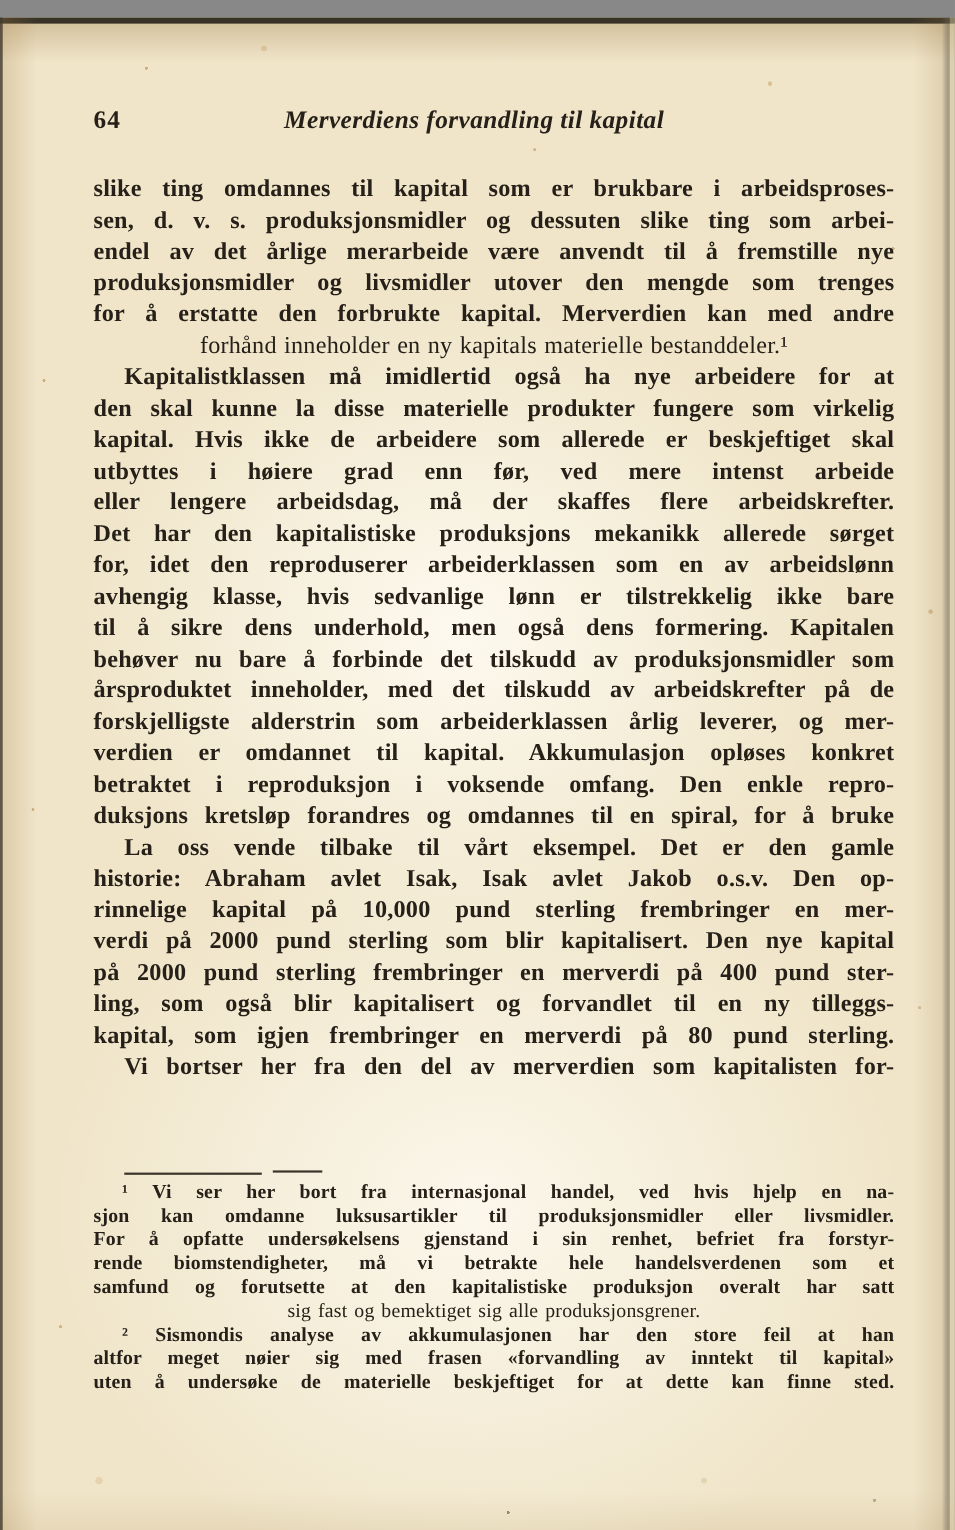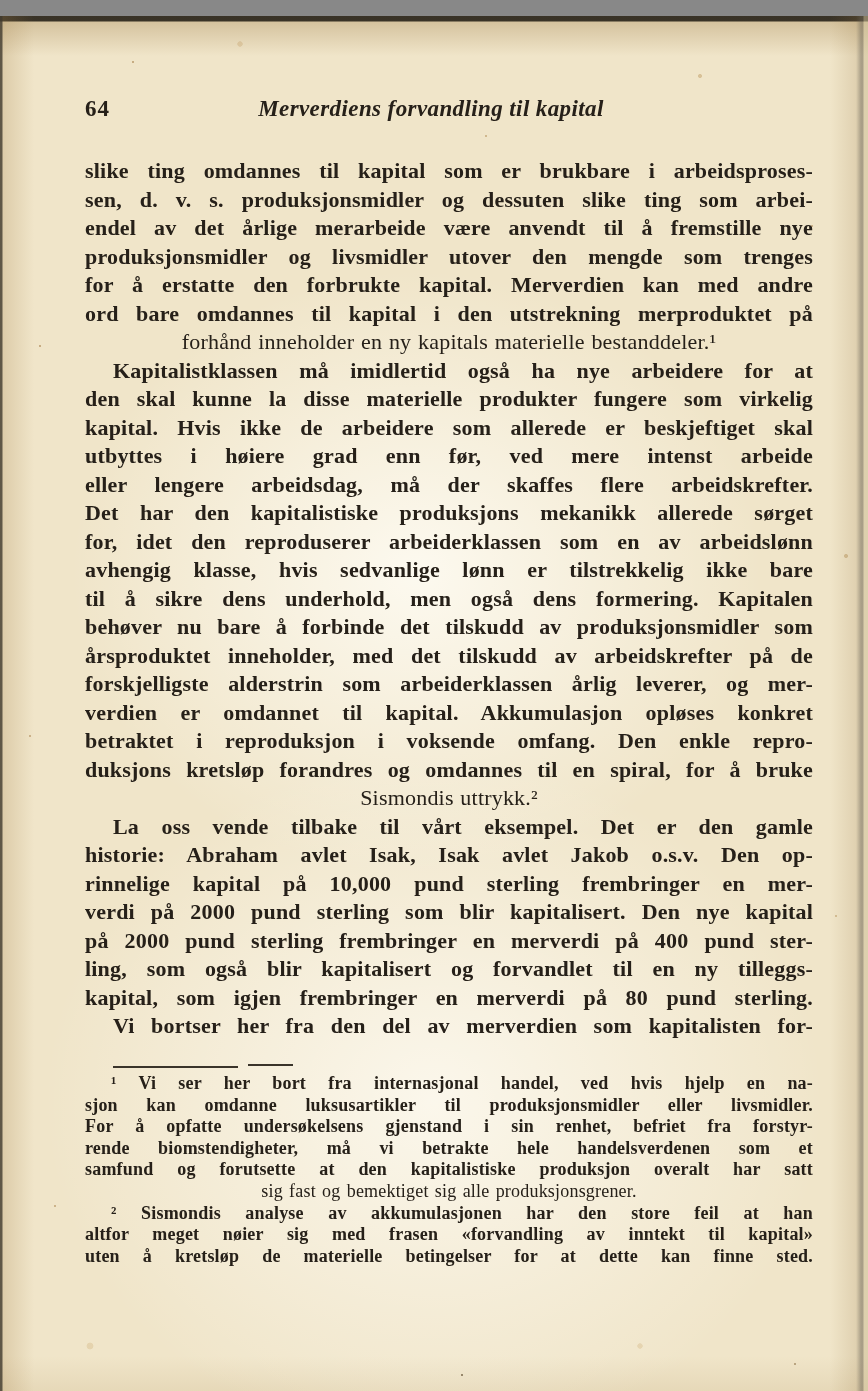--- a/index.html
+++ b/index.html
@@ -85,40 +85,38 @@
     <div class="runtitle">Merverdiens forvandling til kapital</div>
   </div>
 
   <div class="bodytext">
       <div class="paragraph">
         <div class="line just">slike ting omdannes til kapital som er brukbare i arbeidsproses-</div>
         <div class="line just">sen, d. v. s. produksjonsmidler og dessuten slike ting som arbei-</div>
         <div class="line just">endel av det årlige merarbeide være anvendt til å fremstille nye</div>
         <div class="line just">produksjonsmidler og livsmidler utover den mengde som trenges</div>
         <div class="line just">for å erstatte den forbrukte kapital.  Merverdien kan med andre</div>
-        <div class="line just">ord bare omdannes til kapital i den utstrekning merproduktet på</div>
         <div class="line">forhånd inneholder en ny kapitals materielle bestanddeler.¹</div>
       </div>
       <div class="paragraph">
         <div class="line just indent">Kapitalistklassen må imidlertid også ha nye arbeidere for at</div>
         <div class="line just">den skal kunne la disse materielle produkter fungere som virkelig</div>
         <div class="line just">kapital.  Hvis ikke de arbeidere som allerede er beskjeftiget skal</div>
         <div class="line just">utbyttes i høiere grad enn før, ved mere intenst arbeide</div>
         <div class="line just">eller lengere arbeidsdag, må der skaffes flere arbeidskrefter.</div>
         <div class="line just">Det har den kapitalistiske produksjons mekanikk allerede sørget</div>
         <div class="line just">for, idet den reproduserer arbeiderklassen som en av arbeidslønn</div>
         <div class="line just">avhengig klasse, hvis sedvanlige lønn er tilstrekkelig ikke bare</div>
         <div class="line just">til å sikre dens underhold, men også dens formering.  Kapitalen</div>
         <div class="line just">behøver nu bare å forbinde det tilskudd av produksjonsmidler som</div>
         <div class="line just">årsproduktet inneholder, med det tilskudd av arbeidskrefter på de</div>
         <div class="line just">forskjelligste alderstrin som arbeiderklassen årlig leverer, og mer-</div>
         <div class="line just">verdien er omdannet til kapital.  Akkumulasjon opløses konkret</div>
         <div class="line just">betraktet i reproduksjon i voksende omfang.  Den enkle repro-</div>
         <div class="line just">duksjons kretsløp forandres og omdannes til en spiral, for å bruke</div>
-        <div class="line">Sismondis uttrykk.²</div>
       </div>
       <div class="paragraph">
         <div class="line just indent">La oss vende tilbake til vårt eksempel.  Det er den gamle</div>
         <div class="line just">historie:  Abraham avlet Isak, Isak avlet Jakob o.s.v.  Den op-</div>
         <div class="line just">rinnelige kapital på 10,000 pund sterling frembringer en mer-</div>
         <div class="line just">verdi på 2000 pund sterling som blir kapitalisert.  Den nye kapital</div>
         <div class="line just">på 2000 pund sterling frembringer en merverdi på 400 pund ster-</div>
         <div class="line just">ling, som også blir kapitalisert og forvandlet til en ny tilleggs-</div>
         <div class="line just">kapital, som igjen frembringer en merverdi på 80 pund sterling.</div>
       </div>
@@ -135,17 +133,17 @@
         <div class="line just indent">¹  Vi ser her bort fra internasjonal handel, ved hvis hjelp en na-</div>
         <div class="line just">sjon kan omdanne luksusartikler til produksjonsmidler eller livsmidler.</div>
         <div class="line just">For å opfatte undersøkelsens gjenstand i sin renhet, befriet fra forstyr-</div>
         <div class="line just">rende biomstendigheter, må vi betrakte hele handelsverdenen som et</div>
         <div class="line just">samfund og forutsette at den kapitalistiske produksjon overalt har satt</div>
         <div class="line">sig fast og bemektiget sig alle produksjonsgrener.</div>
       </div>
       <div class="paragraph">
         <div class="line just indent">²  Sismondis analyse av akkumulasjonen har den store feil at han</div>
         <div class="line just">altfor meget nøier sig med frasen «forvandling av inntekt til kapital»</div>
-        <div class="line just">uten å kretsløp de materielle betingelser for at dette kan finne sted.</div>
+        <div class="line just">uten å undersøke de materielle beskjeftiget for at dette kan finne sted.</div>
       </div>
     </div>
 
 </div>
 
 </body></html>

